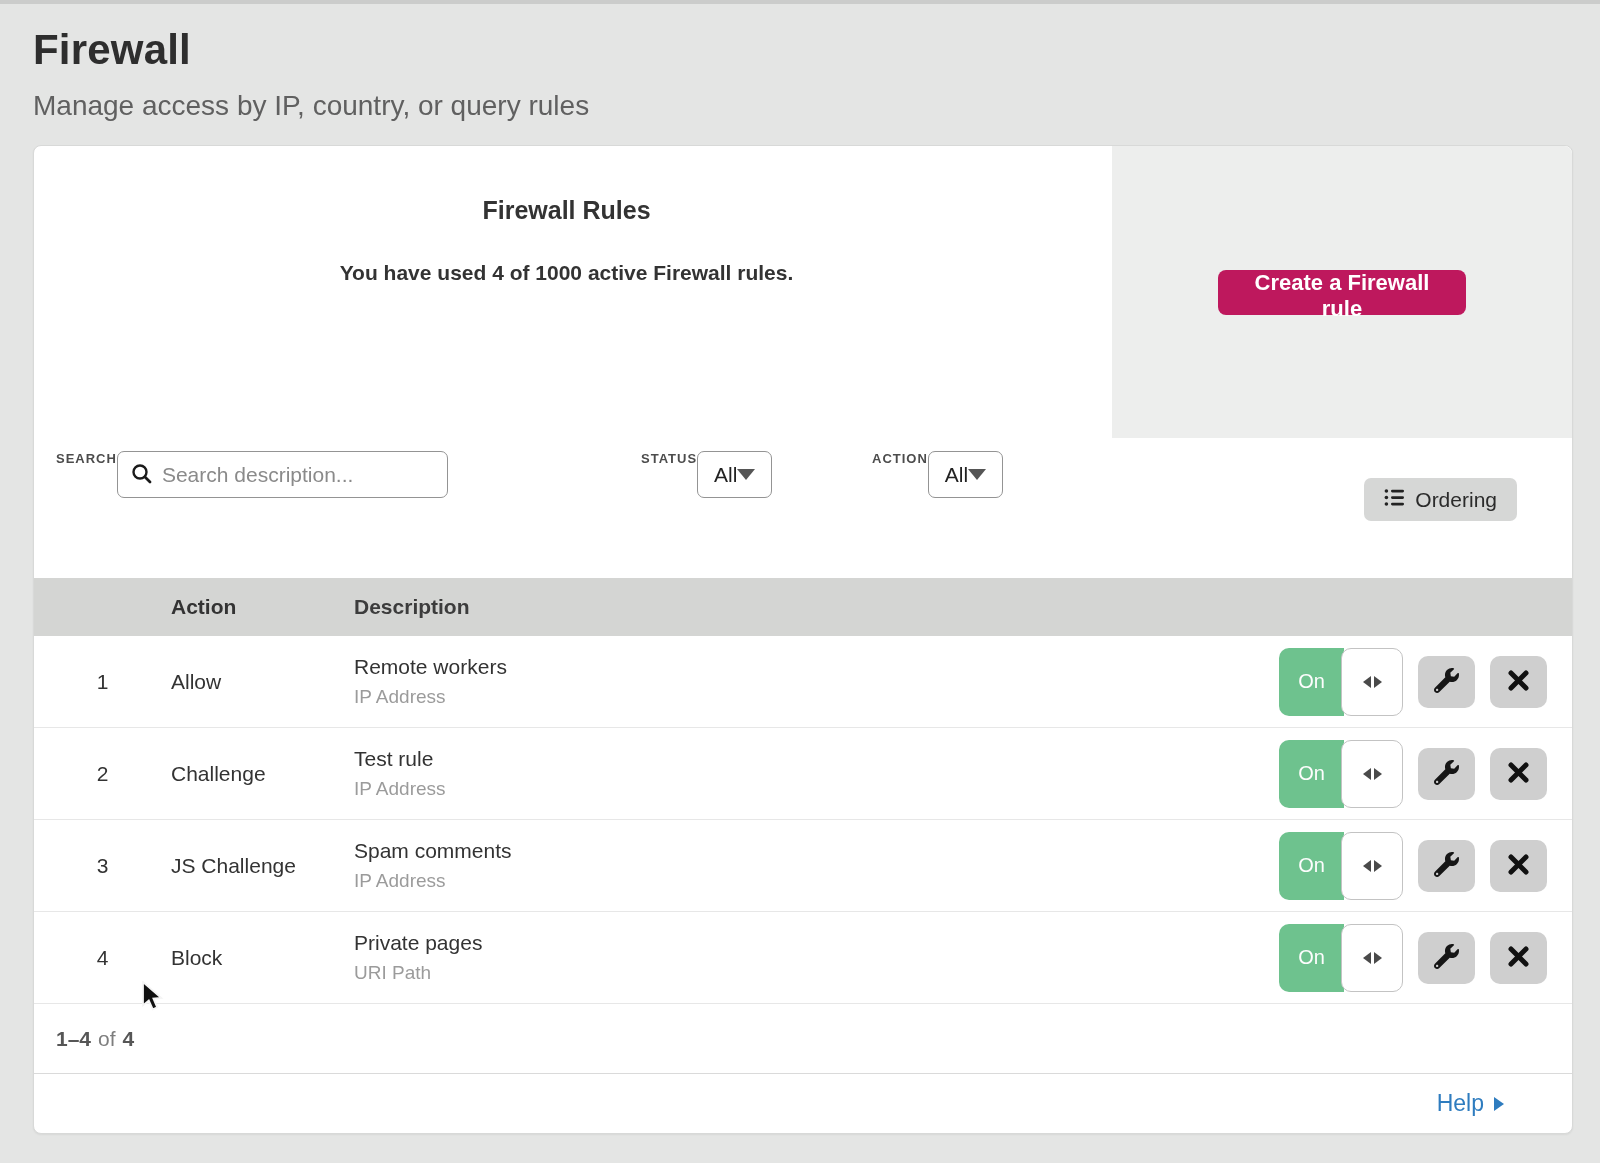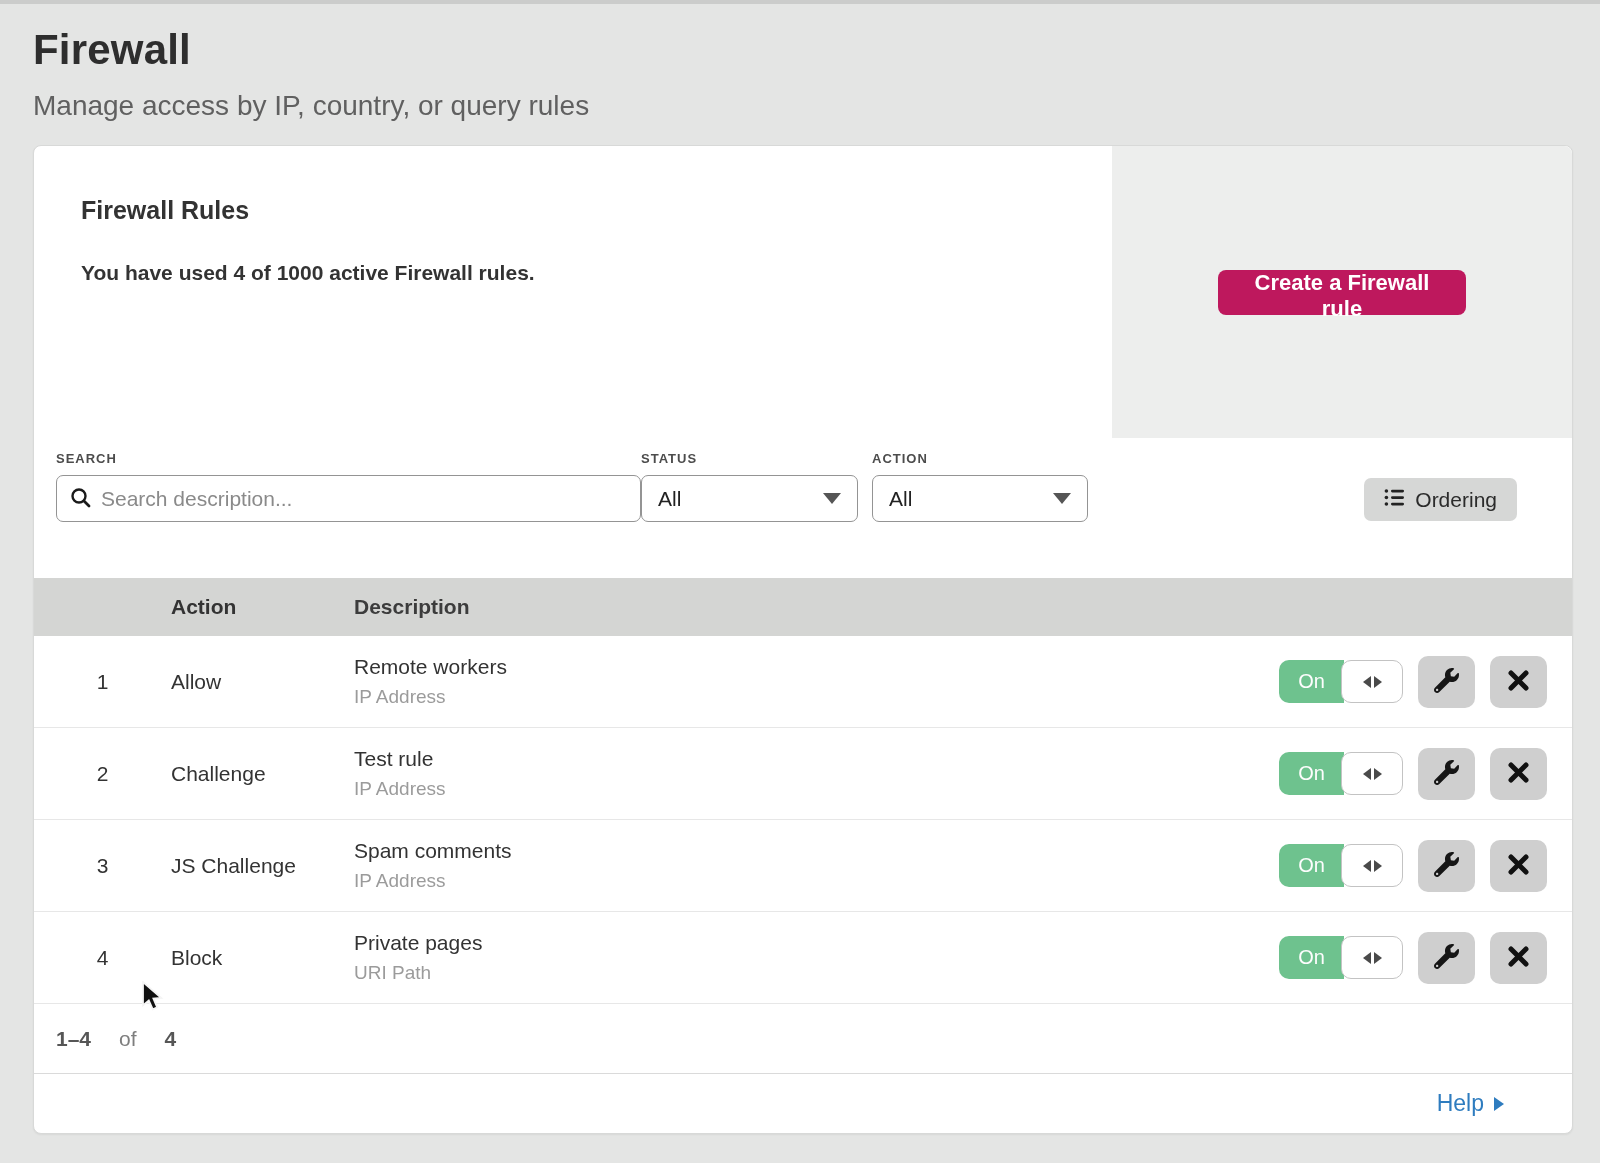--- a/index.html
+++ b/index.html
@@ -17,37 +17,37 @@
   .page-title { font-size:42px; font-weight:600; color:#2e2e2e; letter-spacing:0.2px; }
   .page-subtitle { margin-top:16px; font-size:28px; font-weight:400; color:#606060; }
 
   
   .card {
     position:absolute; left:33px; top:145px; width:1540px;
     background:#ffffff; border:1px solid #d8d9d8; border-radius:8px;
     box-shadow:0 1px 2px rgba(0,0,0,0.06);
   }
   .card-top { display:flex; height:292px; }
-  .card-top-left { flex:1; padding:50px 60px 0 47px; }
+  .card-top-left { flex:1; padding:50px 60px 0 47px;text-align:center; }
   .card-heading { font-size:25px; font-weight:700; color:#333; }
   .card-desc { margin-top:22px; font-size:21px; line-height:36px; color:#3d3d3d; max-width:960px; }
   .card-usage { margin-top:36px; font-size:21px; font-weight:700; color:#333; }
   .card-top-right {
     width:460px; background:#edeeed; border-radius:0 8px 0 0;
     display:flex; align-items:center; justify-content:center;
   }
   .create-btn {
     background:#be185d; color:#fff; border:none; border-radius:8px;
     font-family:inherit; font-size:22px; font-weight:600;
     padding:0 24px; height:45px; width:248px; cursor:pointer;
   }
 
   
   .filters { display:flex; align-items:flex-start; height:140px; padding:13px 55px 0 22px; }
-  .filter-group { display:flex; flex-direction:column; }
+  .filter-group { display:flex; flex-direction:row; }
   .filter-label { font-size:13px; font-weight:700; letter-spacing:1px; color:#4c4c4c; margin-bottom:9px; }
   .search-group { width:585px; }
   .search-box { position:relative; height:47px; }
   .search-box input {
     width:100%; height:47px; border:1px solid #949494; border-radius:7px;
     padding:0 14px 0 44px; font-family:inherit; font-size:21px; color:#333; background:#fff; outline:none;
   }
   .search-box input::placeholder { color:#8a8a8a; }
   .search-icon { position:absolute; left:14px; top:12px; width:22px; height:22px; }
   .status-group { width:217px; }
@@ -68,40 +68,40 @@
   
   .thead, .row { display:grid; grid-template-columns:137px 183px 1fr 295px; align-items:center; }
   .thead { height:58px; background:#d4d5d3; font-size:21px; font-weight:600; color:#3c3c3c; }
   .row { height:92px; background:#fff; border-bottom:1px solid #e7e7e7; }
   .c-priority { text-align:center; font-size:21px; color:#333; }
   .c-action { font-size:21px; color:#333; }
   .desc-title { font-size:21px; color:#333; }
   .desc-sub { margin-top:7px; font-size:19px; color:#9b9b9b; }
   .c-controls { display:flex; align-items:center; justify-content:flex-end; gap:15px; padding-right:25px; }
 
-  .toggle { display:flex; height:43px; cursor:pointer; }
+  .toggle { display:flex; height:68px; cursor:pointer; }
   .toggle-on {
     width:65px; background:#6ec28e; color:#fdfdfd; font-size:20px;
     display:flex; align-items:center; justify-content:center; border-radius:10px 0 0 10px;
   }
   .toggle-handle {
     width:62px; background:#fff; border:1px solid #c3c3c3; border-radius:10px;
     margin-left:-3px; display:flex; align-items:center; justify-content:center; gap:3px;
   }
   .arr { width:0; height:0; display:block; }
   .arr-l { border-top:6px solid transparent; border-bottom:6px solid transparent; border-right:8px solid #4a4a4a; }
   .arr-r { border-top:6px solid transparent; border-bottom:6px solid transparent; border-left:8px solid #4a4a4a; }
 
   .icon-btn {
     width:57px; height:52px; background:#cfcfcf; border:none; border-radius:10px;
     display:flex; align-items:center; justify-content:center; cursor:pointer;
   }
 
   
-  .pagination { height:70px; display:flex; align-items:center; padding-left:22px; border-bottom:1px solid #dadada; font-size:21px;gap:21px; }
+  .pagination { height:70px; display:flex; align-items:center; padding-left:22px; border-bottom:1px solid #dadada; font-size:21px; }
   .pg-strong { font-weight:700; color:#565656; }
   .pg-of { color:#7e7e7e; margin:0 7px; }
   .help-row { height:59px; display:flex; align-items:center; justify-content:flex-end; padding-right:68px; }
   .help-link { display:flex; align-items:center; gap:10px; color:#2e7cbf; font-size:23px; cursor:pointer; }
   .help-arrow { width:0; height:0; border-top:7px solid transparent; border-bottom:7px solid transparent; border-left:10px solid #2e7cbf; }
 
   .cursor { position:absolute; left:141px; top:981px; pointer-events:none; }
 </style>
 </head>
 <body>

